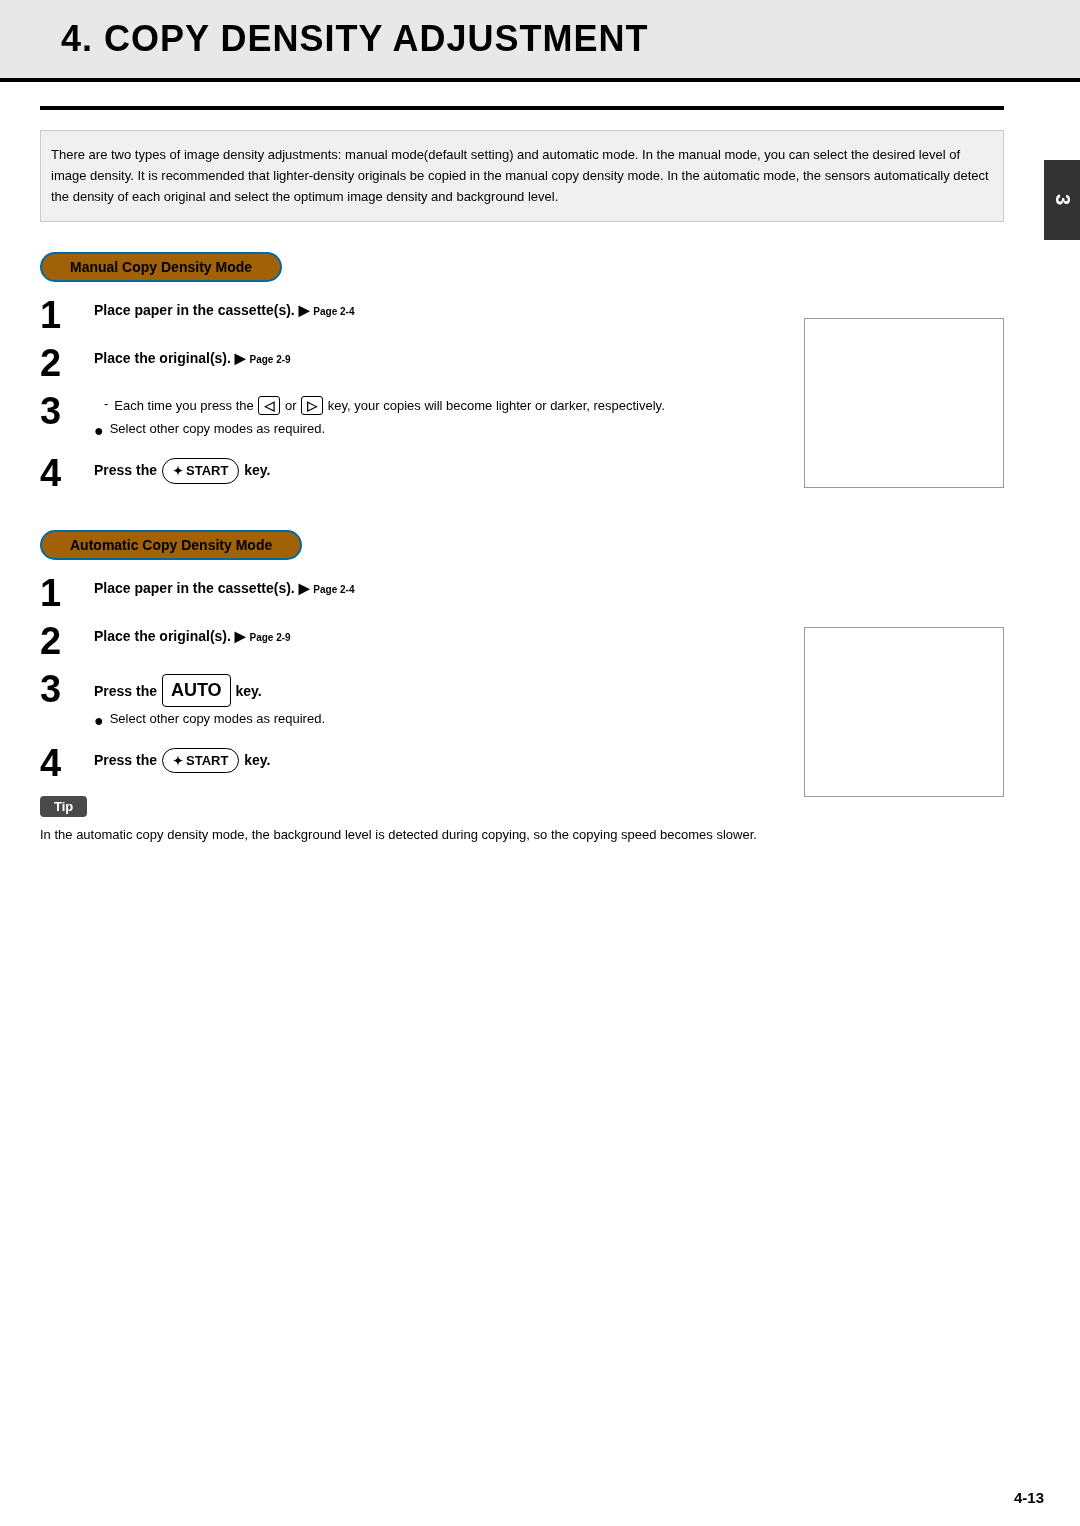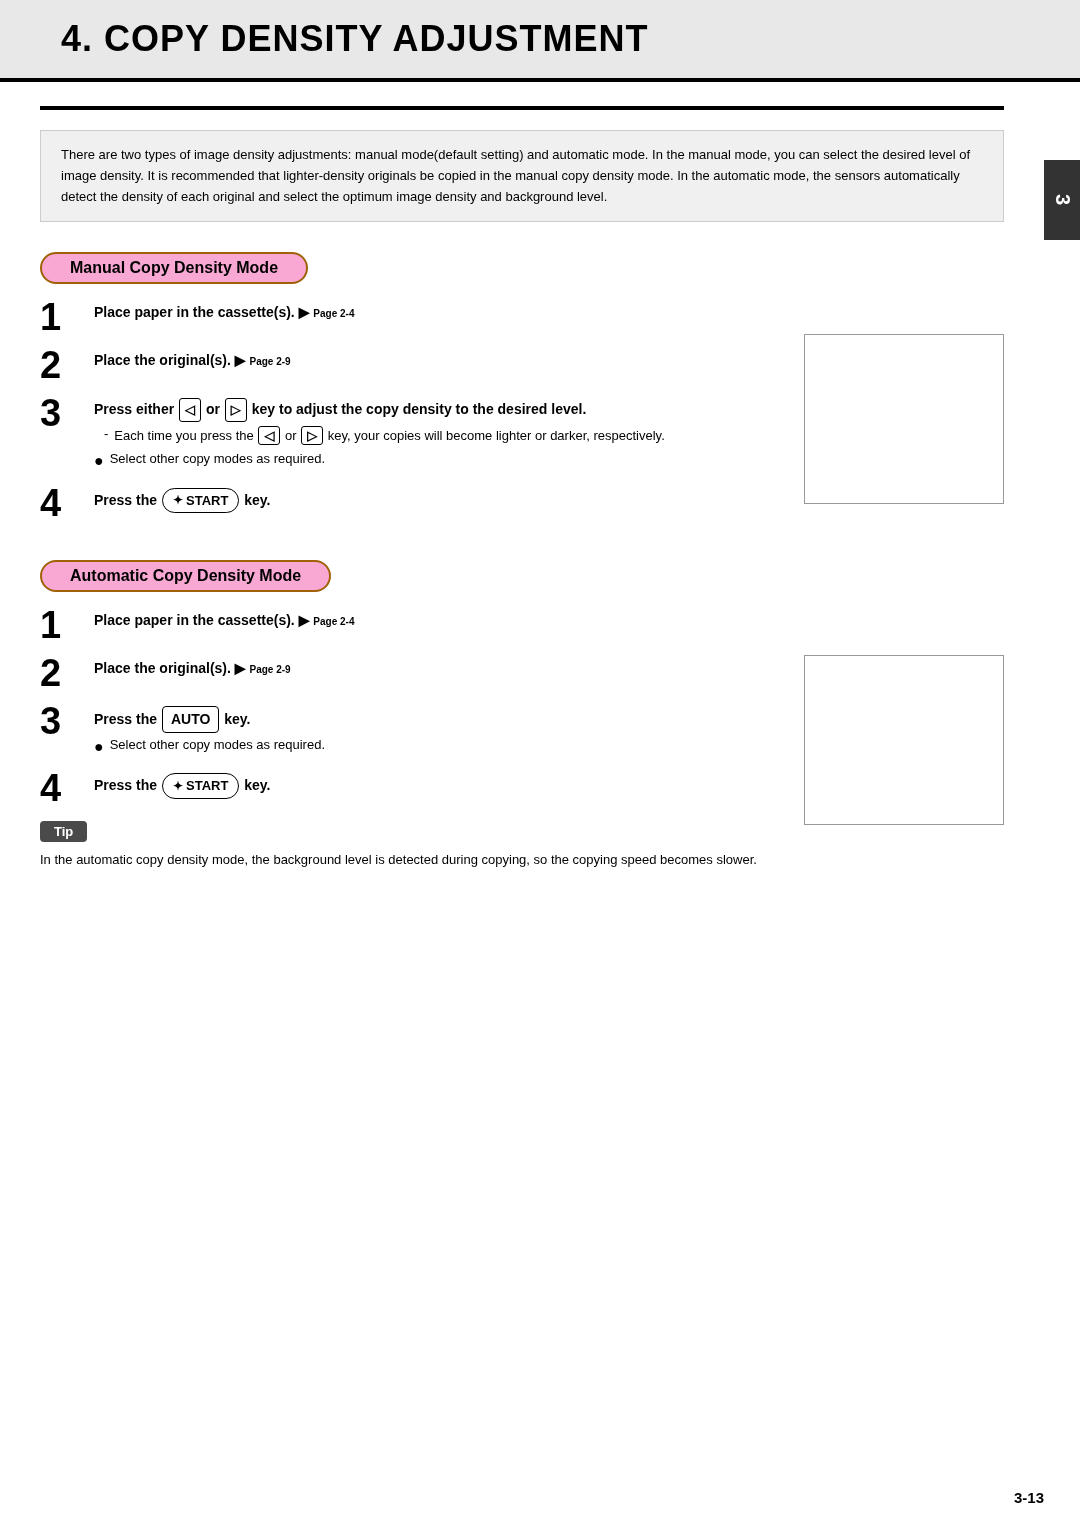--- a/index.html
+++ b/index.html
@@ -50,42 +50,42 @@
     
     .content {
       padding: 24px 40px 24px 40px;
       margin-right: 36px;
     }
 
     
     .intro-box {
       background: #f0f0f0;
       border: 1px solid #ccc;
-      padding: 14px 20px;
+      padding: 14px 10px;
       font-size: 13px;
       line-height: 1.6;
       margin-bottom: 30px;
     }
 
     
     .section-header {
       display: flex;
       align-items: center;
       margin-bottom: 18px;
       margin-top: 10px;
     }
 
     .section-header-label {
-      border: 2px solid #a16207;
+      border: 2px solid #0369a1;
       border-radius: 20px;
       padding: 5px 28px;
-      font-size: 16px;
+      font-size: 14px;
       font-weight: bold;
       white-space: nowrap;
-      background: #f9a8d4;
+      background: #a16207;
       margin: 0 0;
     }
 
     .step-row {
       display: flex;
       align-items: flex-start;
       margin-bottom: 14px;
       position: relative;
     }
 
@@ -168,21 +168,21 @@
       margin-right: 3px;
       font-size: 12px;
     }
 
     .key-auto {
       display: inline-flex;
       align-items: center;
       border: 1.5px solid #000;
       border-radius: 4px;
       padding: 2px 8px;
-      font-size: 14px;
+      font-size: 18px;
       font-weight: bold;
       margin: 0 1px;
       background: #fff;
     }
 
     
     .image-placeholder {
       border: 1.5px solid #999;
       width: 200px;
       height: 170px;
@@ -288,23 +288,20 @@
             <div class="step-main">
               <span>Place the original(s). ▶</span>
               <span class="step-ref"> Page 2-9</span>
             </div>
           </div>
         </div>
 
         <div class="step-row">
           <div class="step-number">3</div>
           <div class="step-content">
-            <div class="step-main">
-              Press either <span class="key-box">◁</span> or <span class="key-box">▷</span> key to adjust the copy density to the desired level.
-            </div>
             <div class="sub-dash">
               <span class="dash">-</span>
               <span>Each time you press the <span class="key-box">◁</span> or <span class="key-box">▷</span> key, your copies will become lighter or darker, respectively.</span>
             </div>
             <div class="sub-bullet">
               <span class="bullet-dot">●</span>
               <span>Select other copy modes as required.</span>
             </div>
           </div>
         </div>
@@ -385,13 +382,13 @@
       </div>
 
       <div class="section-image">
         <div class="image-placeholder"></div>
       </div>
     </div>
   </div>
 
 </div>
 
-<div class="page-footer">3-13</div>
+<div class="page-footer">4-13</div>
 
 </body></html>

